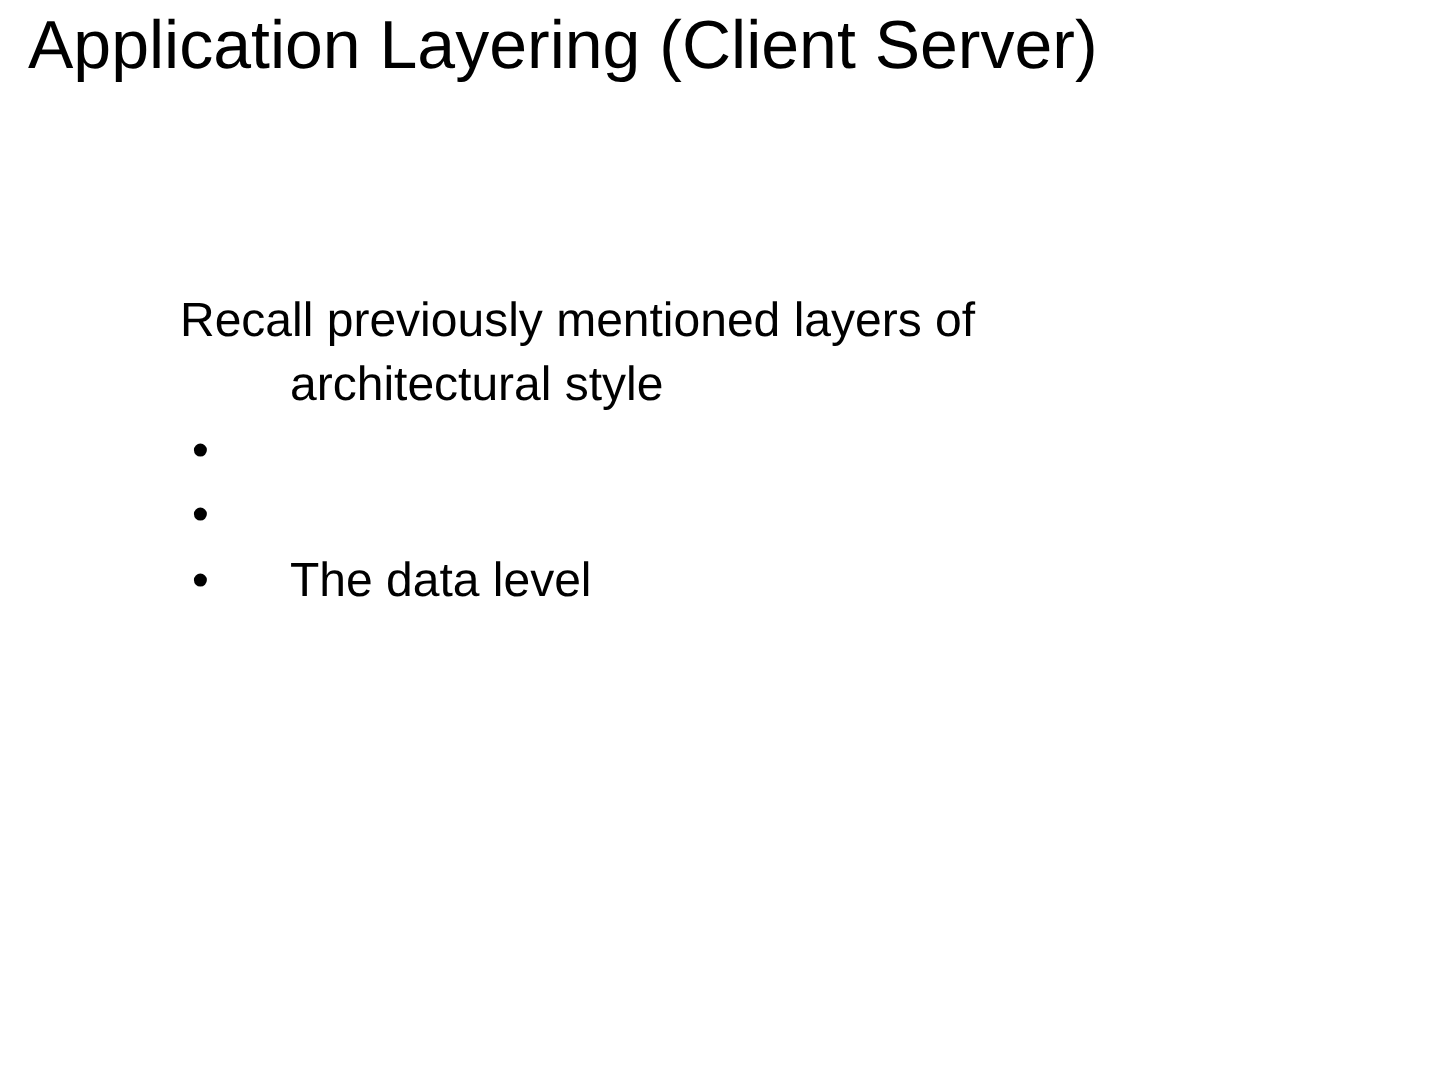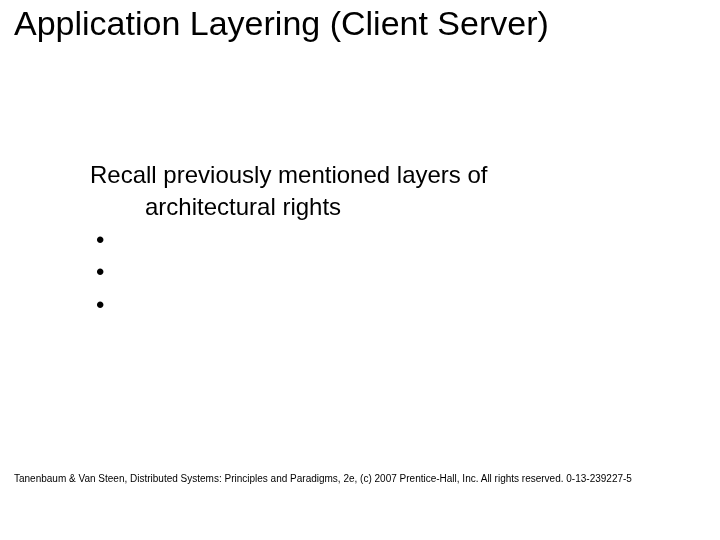--- a/index.html
+++ b/index.html
@@ -31,21 +31,21 @@
   }
   .body {
     position: absolute;
     top: 143px;
     left: 90px;
     right: 60px;
     font-size: 24px;
     line-height: 1.35;
   }
   .intro {
-    margin: 16px 0 0 0;
+    margin: 2px 0 0 0;
   }
   .intro-line2 {
     padding-left: 55px;
   }
   .bullets {
     margin: 0;
     padding: 0;
     list-style: none;
   }
   .bullets li {
@@ -73,30 +73,30 @@
 </head>
 <body>
 
 <div class="slide">
 
   <div class="title">Application Layering (Client Server)</div>
 
   <div class="body">
     <div class="intro">
       <span>Recall previously mentioned layers of</span><br>
-      <span class="intro-line2">architectural rights</span>
+      <span class="intro-line2">architectural style</span>
     </div>
     <ul class="bullets">
       <li>
         <span class="bullet-dot">•</span>
       </li>
       <li>
         <span class="bullet-dot">•</span>
       </li>
       <li>
         <span class="bullet-dot">•</span>
+        <span>The data level</span>
       </li>
     </ul>
   </div>
 
-  <div class="footer">Tanenbaum &amp; Van Steen, Distributed Systems: Principles and Paradigms, 2e, (c) 2007 Prentice-Hall, Inc. All rights reserved. 0-13-239227-5</div>
 
 </div>
 
 </body></html>

